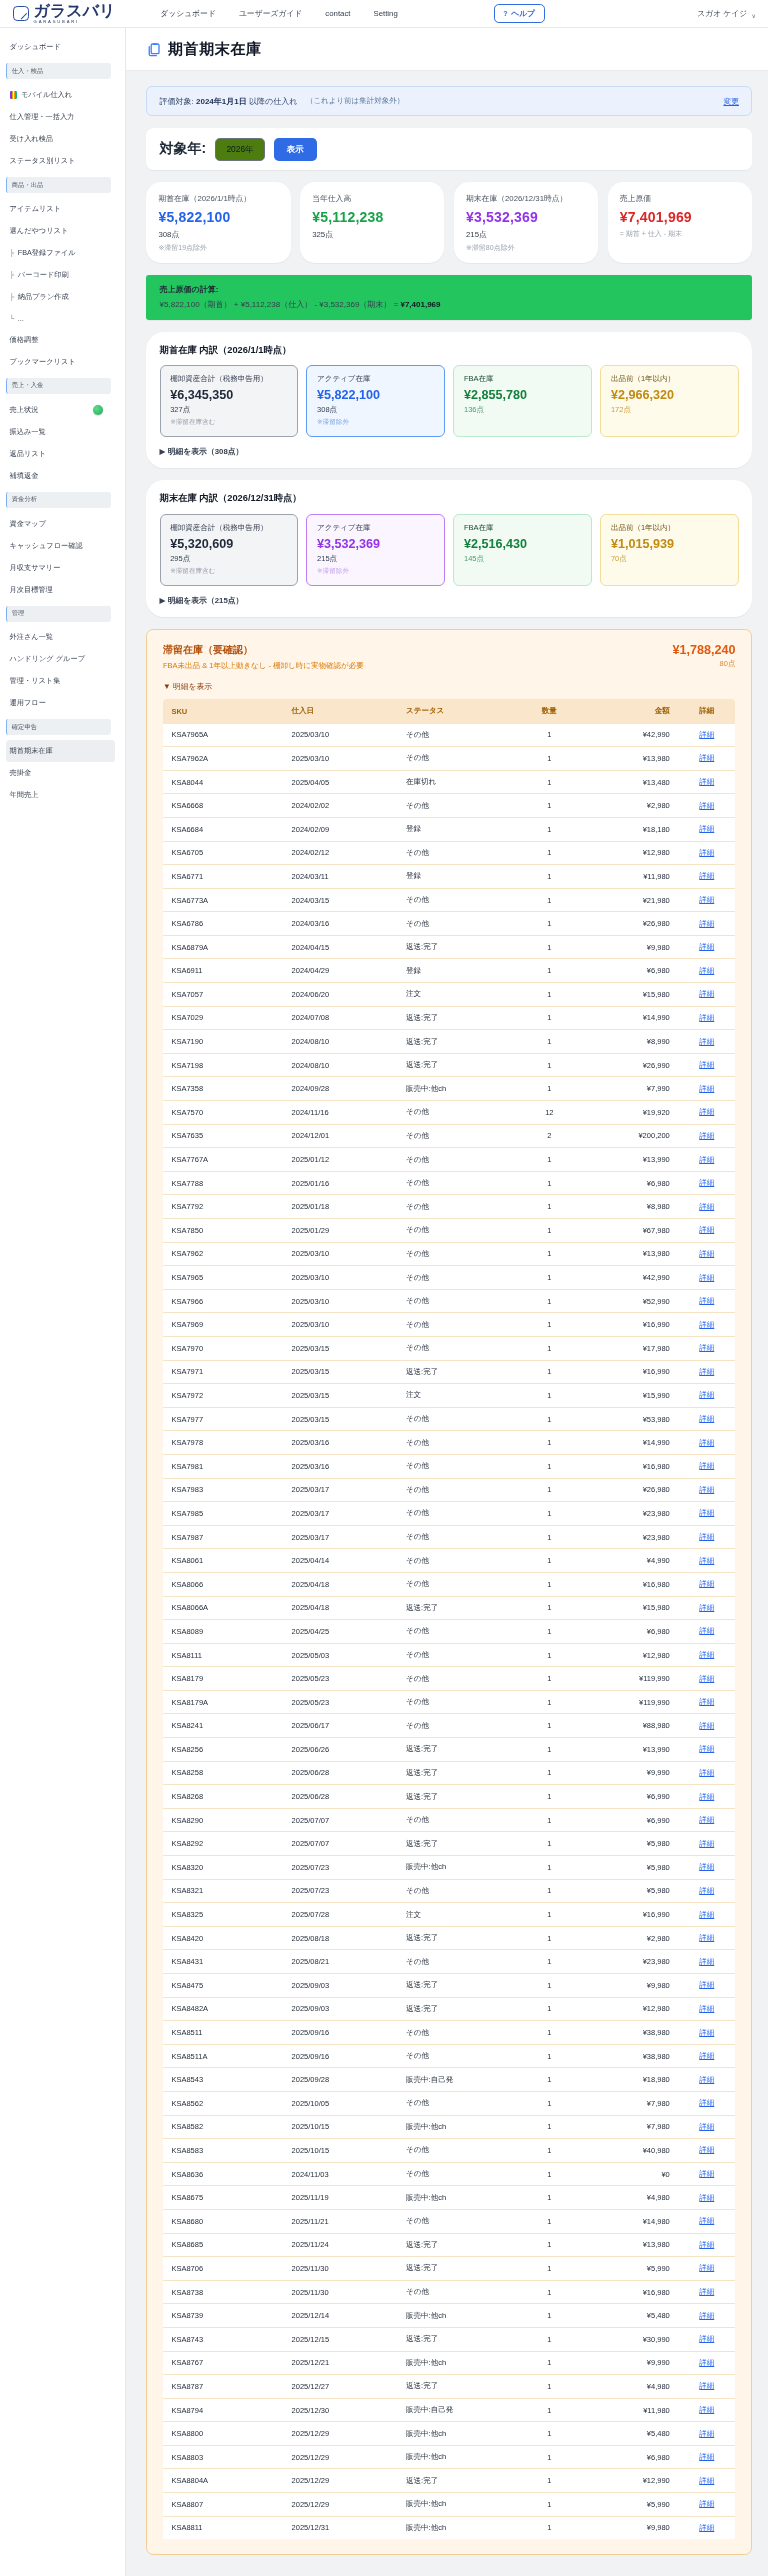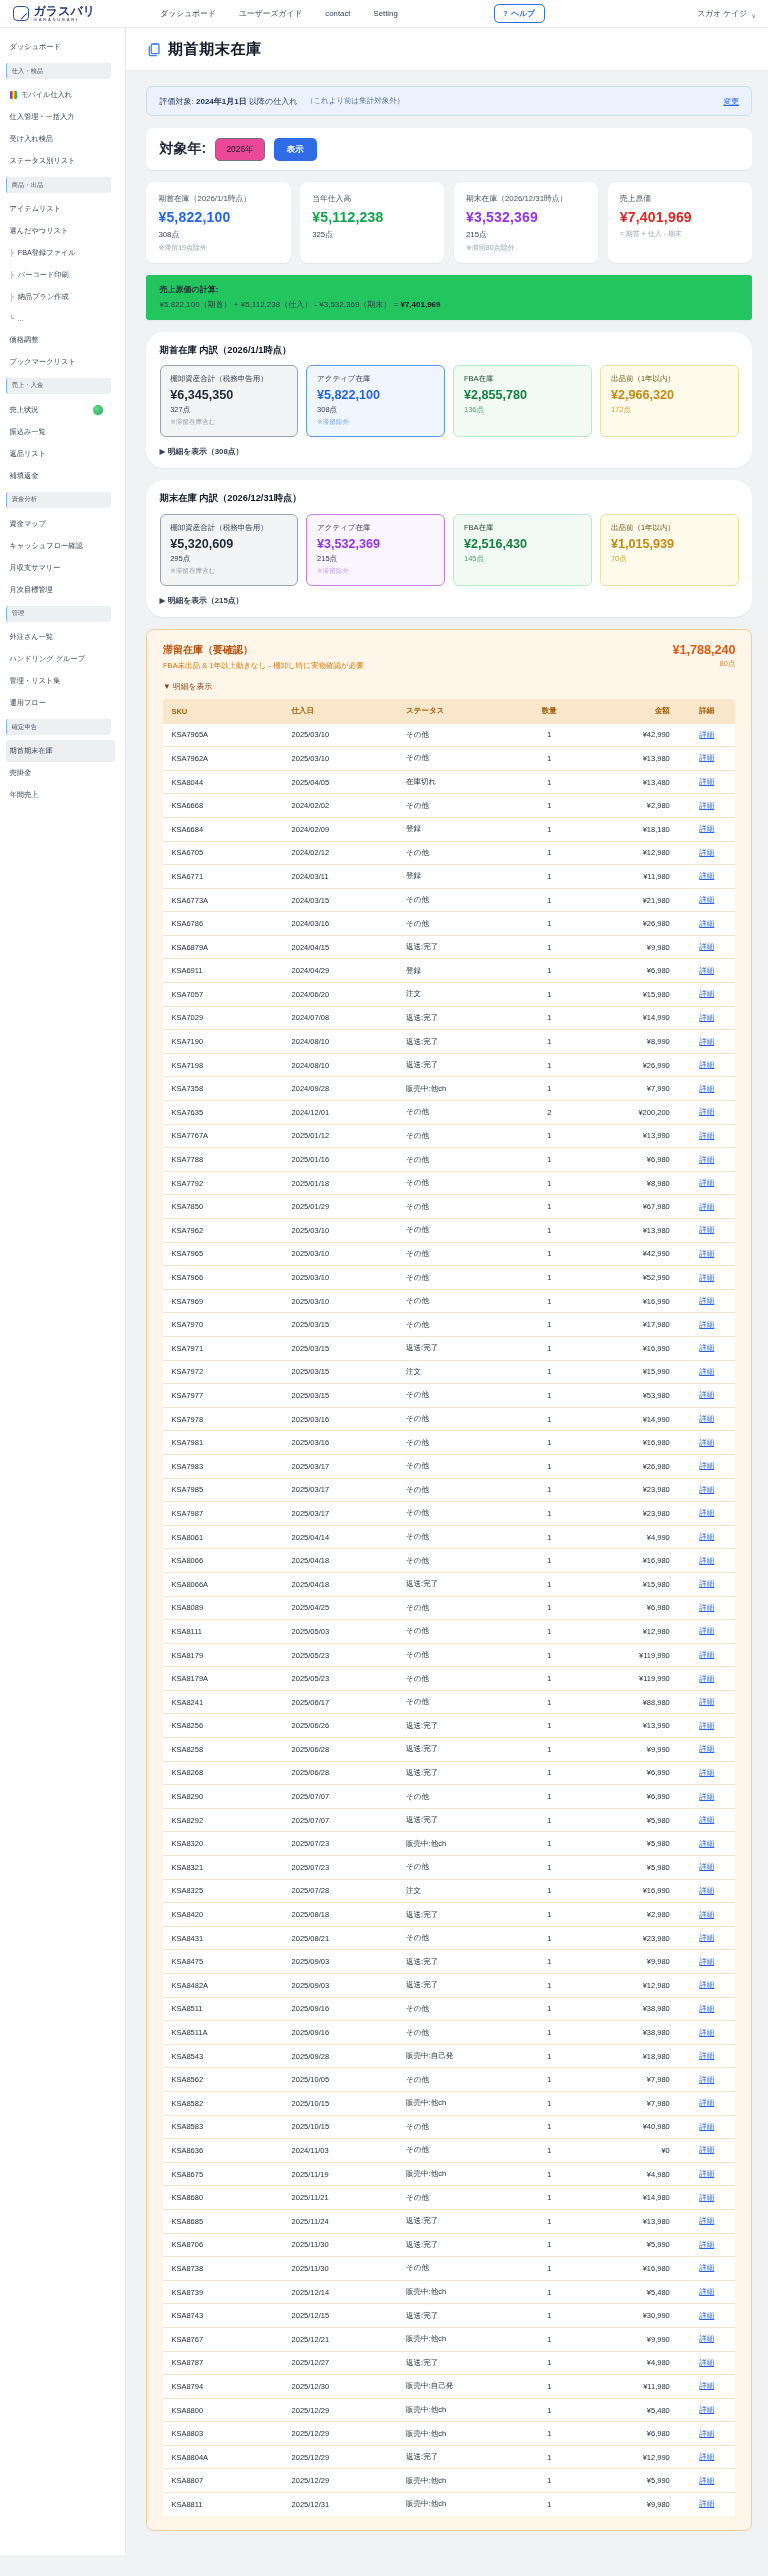--- a/index.html
+++ b/index.html
@@ -5,21 +5,21 @@
   * { margin:0; padding:0; box-sizing:border-box; }
   html,body { width:769px; }
   body { font-family:"Liberation Sans","DejaVu Sans",sans-serif; background:#F1F2F4; color:#1F2937; }
 
   
   .topbar { height:28px; background:#FFFFFF; border-bottom:0.6px solid #E6E8EB; display:flex; align-items:center; padding:0 13.2px; }
   .logo { display:flex; align-items:center; gap:4.8px; width:111px; }
   .logo-mark { width:15.6px; height:15.6px; border:1.5px solid #2B4FA2; border-radius:4.2px; position:relative; }
   .logo-mark::after { content:""; position:absolute; left:2.4px; top:2.4px; width:7.8px; height:7.8px; border-bottom:1.5px solid #2B4FA2; transform:rotate(-45deg); transform-origin:center; }
   .logo-texts { line-height:1; }
-  .logo-title { font-size:12px; font-weight:bold; color:#24396E; }
+  .logo-title { font-size:16px; font-weight:bold; color:#24396E; }
   .logo-sub { font-size:4.2px; letter-spacing:1.8px; color:#24396E; margin-top:1.2px; }
   .topnav { display:flex; align-items:center; gap:23px; margin-left:36px; font-size:7.8px; color:#374151; }
   .topnav span { cursor:pointer; }
   .help-btn { margin-left:96px; display:flex; align-items:center; gap:3.6px; border:1.2px solid #2F6BE4; color:#2F6BE4; font-size:7.8px; font-weight:bold; border-radius:4.8px; padding:3px 8.4px; background:#fff; cursor:pointer; }
   .help-q { font-size:7.2px; }
   .user-box { margin-left:auto; display:flex; align-items:flex-end; gap:4.2px; font-size:7.8px; color:#374151; cursor:pointer; }
   .chev { font-size:6px; color:#6B7280; }
 
   
   .shell { display:flex; align-items:stretch; }
@@ -40,25 +40,25 @@
   .clip-ic { width:15.6px; height:15.6px; }
   .content { padding:15.6px 17px 24px 20.4px; display:flex; flex-direction:column; gap:12px; }
 
   .eval-bar { background:#EBF2FD; border:0.6px solid #C7DCF8; border-radius:6px; padding:8.4px 12px; display:flex; align-items:center; font-size:8px; color:#33456B; }
   .eval-bar b { color:#1E2F55; margin:0 2.4px; }
   .eval-paren { color:#5B739B; margin-left:8.4px; font-size:7.5px; }
   .eval-change { margin-left:auto; color:#2563EB; text-decoration:underline; font-size:7.8px; cursor:pointer; }
 
   .year-card { background:#fff; border-radius:7.2px; padding:9.6px 13.2px; display:flex; align-items:center; gap:8.4px; box-shadow:0 0.6px 1.2px rgba(0,0,0,.05); }
   .year-label { font-size:14px; font-weight:bold; color:#1F2937; }
-  .year-select { border:0.9px solid #6B7280; border-radius:4.8px; padding:4.8px 10.8px; font-size:8.4px; background:#ec4899; color:#111827; cursor:pointer; }
+  .year-select { border:0.9px solid #6B7280; border-radius:4.8px; padding:4.8px 10.8px; font-size:8.4px; background:#4d7c0f; color:#111827; cursor:pointer; }
   .show-btn { background:#2F6BE4; color:#fff; border:none; border-radius:4.8px; padding:6px 13.2px; font-size:8.4px; font-weight:bold; cursor:pointer; }
 
   .stat-grid { display:grid; grid-template-columns:repeat(4,1fr); gap:9.6px; }
-  .stat-card { background:#fff; border-radius:8px; padding:10.8px 12px 9.6px; box-shadow:0 0.6px 1.2px rgba(0,0,0,.05); min-height:77px; }
+  .stat-card { background:#fff; border-radius:15px; padding:10.8px 12px 9.6px; box-shadow:0 0.6px 1.2px rgba(0,0,0,.05); min-height:77px; }
   .stat-label { font-size:7.8px; color:#4B5563; margin-bottom:4.8px; }
   .stat-value { font-size:14px; font-weight:bold; letter-spacing:0.2px; }
   .stat-sub { font-size:7.8px; color:#374151; margin-top:3.6px; }
   .stat-note { font-size:7px; color:#9CA3AF; margin-top:3.6px; }
 
   .formula-card { background:#22c55e; border-radius:3px; padding:9.6px 13.2px; box-shadow:0 0.6px 1.2px rgba(0,0,0,.05); font-size:8px; color:#374151; }
   .formula-title { font-weight:bold; color:#1F2937; margin-bottom:3.6px; }
   .formula-line b { color:#111827; }
 
   .panel { background:#fff; border-radius:18px; padding:12px 13.2px 10.8px; box-shadow:0 0.6px 1.2px rgba(0,0,0,.05); }
@@ -485,20 +485,28 @@
                 </tr>
                 <tr>
                   <td class="c-sku">KSA7358</td>
                   <td class="c-date">2024/09/28</td>
                   <td class="c-st">販売中:他ch</td>
                   <td class="c-qty">1</td>
                   <td class="c-amt">¥7,990</td>
                   <td class="c-det"><a class="det-link">詳細</a></td>
                 </tr>
                 <tr>
+                  <td class="c-sku">KSA7570</td>
+                  <td class="c-date">2024/11/16</td>
+                  <td class="c-st">その他</td>
+                  <td class="c-qty">12</td>
+                  <td class="c-amt">¥19,920</td>
+                  <td class="c-det"><a class="det-link">詳細</a></td>
+                </tr>
+                <tr>
                   <td class="c-sku">KSA7635</td>
                   <td class="c-date">2024/12/01</td>
                   <td class="c-st">その他</td>
                   <td class="c-qty">2</td>
                   <td class="c-amt">¥200,200</td>
                   <td class="c-det"><a class="det-link">詳細</a></td>
                 </tr>
                 <tr>
                   <td class="c-sku">KSA7767A</td>
                   <td class="c-date">2025/01/12</td>

